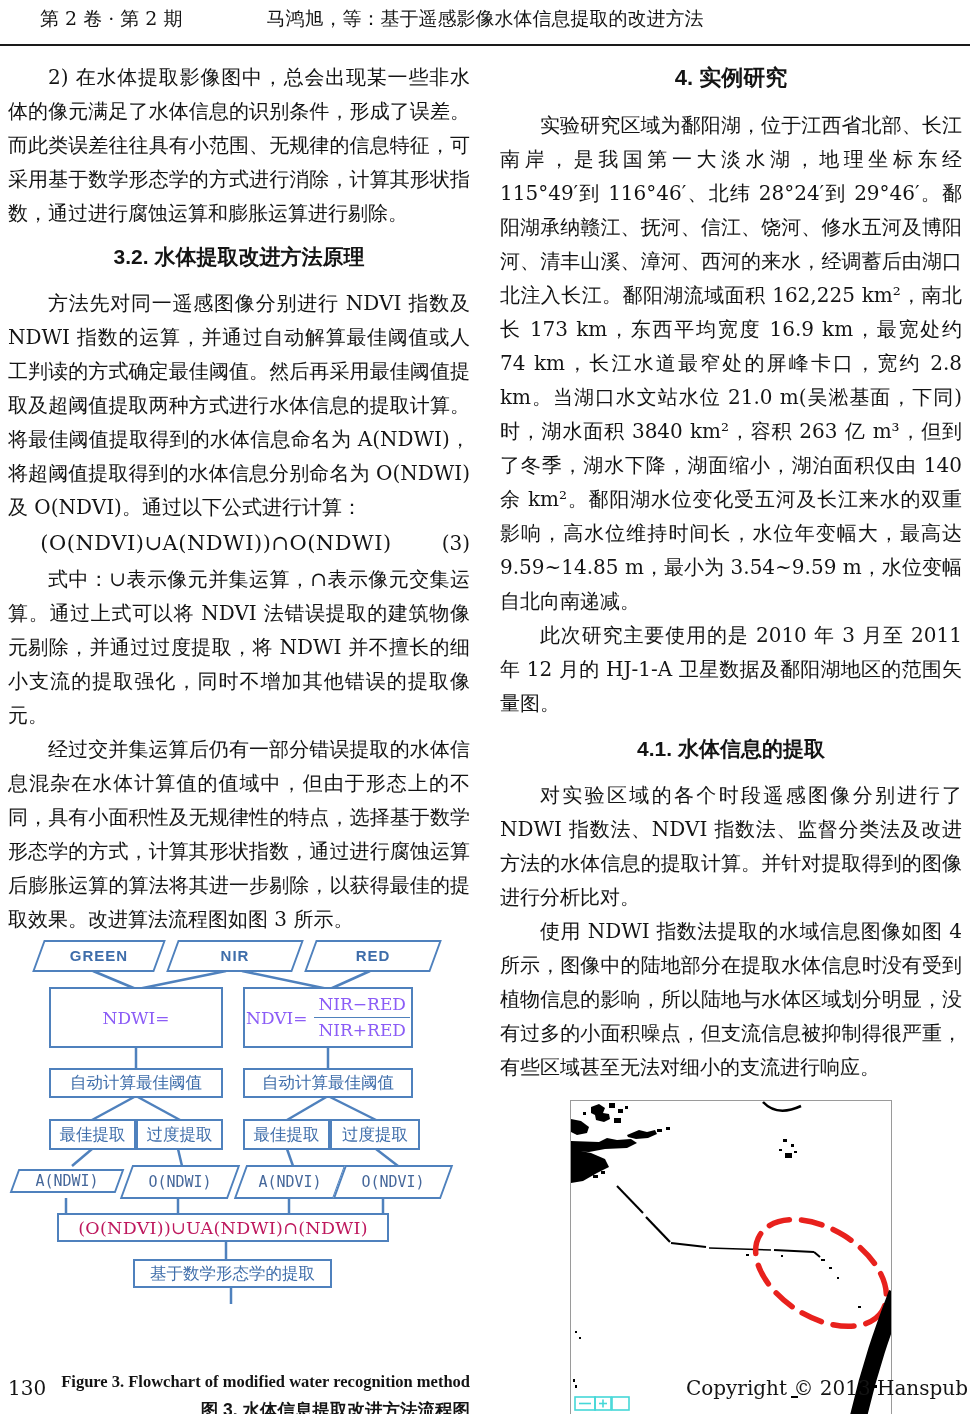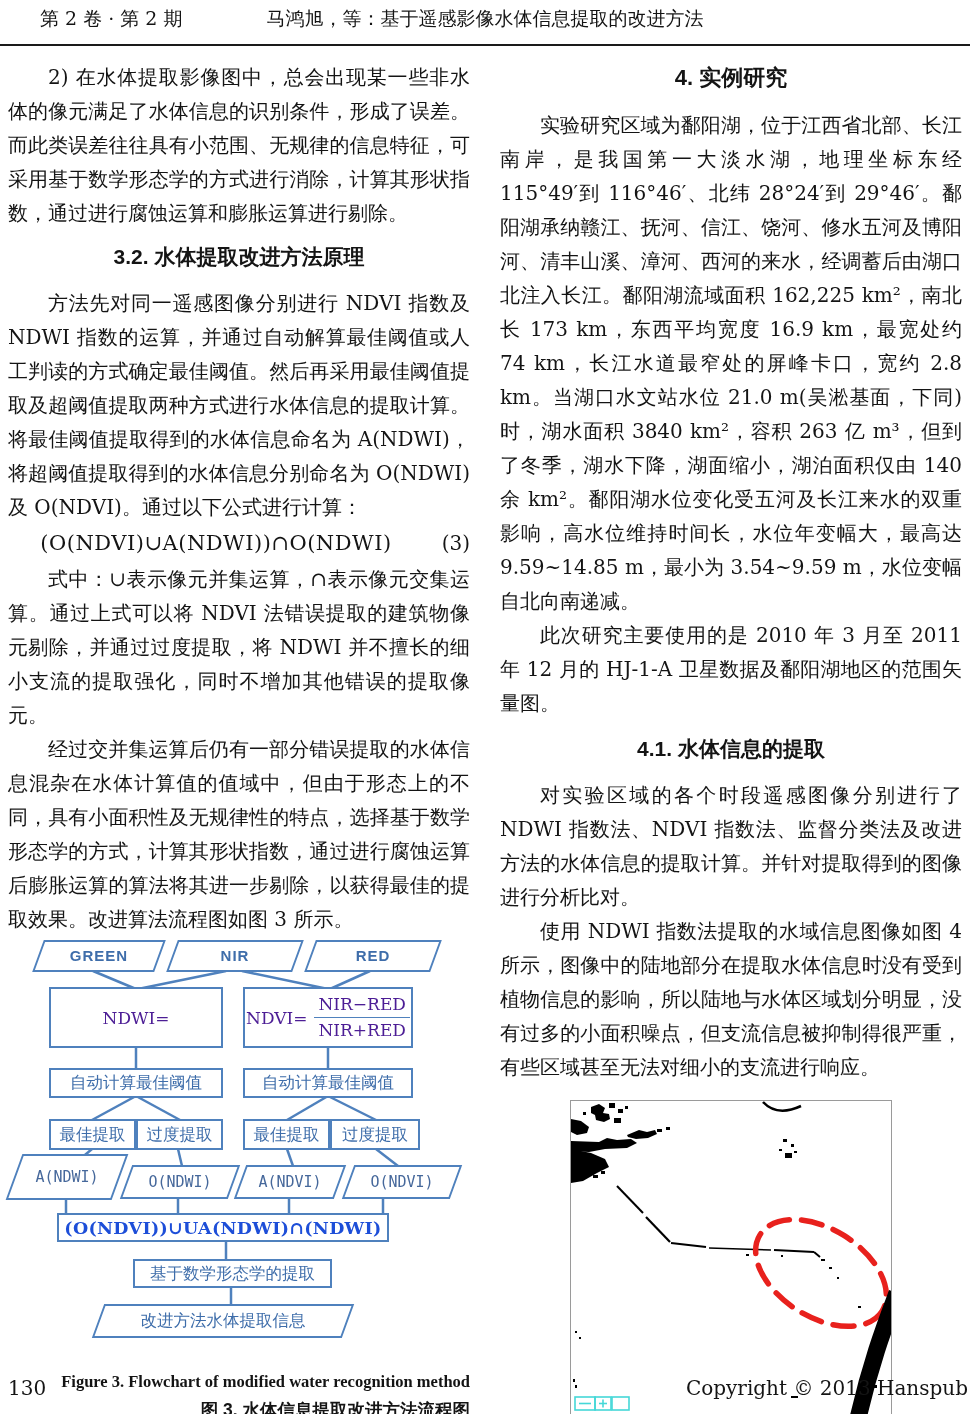--- a/index.html
+++ b/index.html
@@ -30,25 +30,25 @@
   .fc{position:relative;width:458px;height:412px;margin-top:2px;}
   .fc svg.fc-lines{position:absolute;left:0;top:0;}
   .nodebox{position:absolute;border:2.6px solid #4f81bd;background:#fff;
     display:flex;align-items:center;justify-content:center;box-sizing:border-box;}
   .para-node{position:absolute;}
   .para-node .shape{position:absolute;left:0;top:0;right:0;bottom:0;border:2.6px solid #4f81bd;background:#fff;transform:skewX(-20deg);box-sizing:border-box;}
   .para-node .lbl{position:absolute;left:0;top:0;right:0;bottom:0;display:flex;align-items:center;justify-content:center;}
   .input-lbl{font-family:"Liberation Sans","DejaVu Sans",sans-serif;font-weight:bold;font-size:15px;letter-spacing:1px;color:#3e6daa;}
   .out-lbl{font-family:"DejaVu Sans Mono","Liberation Mono",monospace;font-size:15px;color:#46689b;}
   .zh{font-size:16.5px;color:#3e6daa;}
-  .formula-node{font-size:17px;color:#4c1d95;gap:7px;}
+  .formula-node{font-size:17px;color:#8b5cf6;gap:7px;}
   .frac{display:inline-flex;flex-direction:column;text-align:center;line-height:1.35;}
   .frac .num{border-bottom:1.6px solid #4f81bd;padding:0 4px 1px;}
   .frac .den{padding:1px 4px 0;}
-  .combine-lbl{font-weight:bold;font-size:17.5px;color:#1d4ed8;letter-spacing:0.3px;}
+  .combine-lbl{font-weight:normal;font-size:17.5px;color:#be185d;letter-spacing:0.3px;}
   
   .fig-cap{text-align:right;margin-top:20px;line-height:24px;text-indent:0;}
   .cap-en{font-family:"Liberation Serif","DejaVu Serif",serif;font-weight:bold;font-size:16.5px;}
   .cap-zh{font-family:"Liberation Sans","DejaVu Sans",sans-serif;font-weight:bold;font-size:17.5px;margin-top:4px;}
   
   .fig4-wrap{margin:16px 0 0 0;}
   .fig4{margin-left:70px;width:320px;height:320px;border:1px solid #9a9a9a;background:#fff;}
   
   .pg-footer{position:absolute;left:0;top:1376px;width:970px;height:30px;font-size:20px;padding-left:6px;}
   .ft-page{position:absolute;left:8px;top:0;}
@@ -125,47 +125,43 @@
     </div>
 
     <div class="nodebox zh" style="left:41px;top:130px;width:174px;height:30px">自动计算最佳阈值</div>
     <div class="nodebox zh" style="left:235px;top:130px;width:170px;height:30px">自动计算最佳阈值</div>
 
     <div class="nodebox zh" style="left:41px;top:181px;width:87px;height:31px">最佳提取</div>
     <div class="nodebox zh" style="left:128px;top:181px;width:87px;height:31px">过度提取</div>
     <div class="nodebox zh" style="left:235px;top:181px;width:87px;height:31px">最佳提取</div>
     <div class="nodebox zh" style="left:322px;top:181px;width:90px;height:31px">过度提取</div>
 
-    <div class="para-node" style="left:6px;top:216px;width:106px;height:46px">
+    <div class="para-node" style="left:6px;top:231px;width:106px;height:24px">
       <div class="shape"></div>
       <div class="lbl out-lbl">A(NDWI)</div>
     </div>
     <div class="para-node" style="left:118px;top:227px;width:108px;height:34px">
       <div class="shape"></div>
       <div class="lbl out-lbl">O(NDWI)</div>
     </div>
     <div class="para-node" style="left:232px;top:227px;width:100px;height:34px">
       <div class="shape"></div>
       <div class="lbl out-lbl">A(NDVI)</div>
     </div>
-    <div class="para-node" style="left:340px;top:227px;width:108px;height:34px">
+    <div class="para-node" style="left:331px;top:227px;width:108px;height:34px">
       <div class="shape"></div>
       <div class="lbl out-lbl">O(NDVI)</div>
     </div>
 
     <div class="nodebox" style="left:49px;top:275px;width:332px;height:29px">
       <span class="combine-lbl">(O(NDVI))∪UA(NDWI)∩(NDWI)</span>
     </div>
 
     <div class="nodebox zh" style="left:125px;top:321px;width:199px;height:29px">基于数学形态学的提取</div>
 
-    <div class="para-node" style="left:90px;top:366px;width:250px;height:34px">
-      <div class="shape"></div>
-      <div class="lbl zh">改进方法水体提取信息</div>
-    </div>
   </div>
 
   <div class="fig-cap">
     <div class="cap-en">Figure 3. Flowchart of modified water recognition method</div>
     <div class="cap-zh">图 3. 水体信息提取改进方法流程图</div>
   </div>
 </div>
 
 <div class="col" id="right-col">
   <div class="sec-title t4">4. 实例研究</div>

